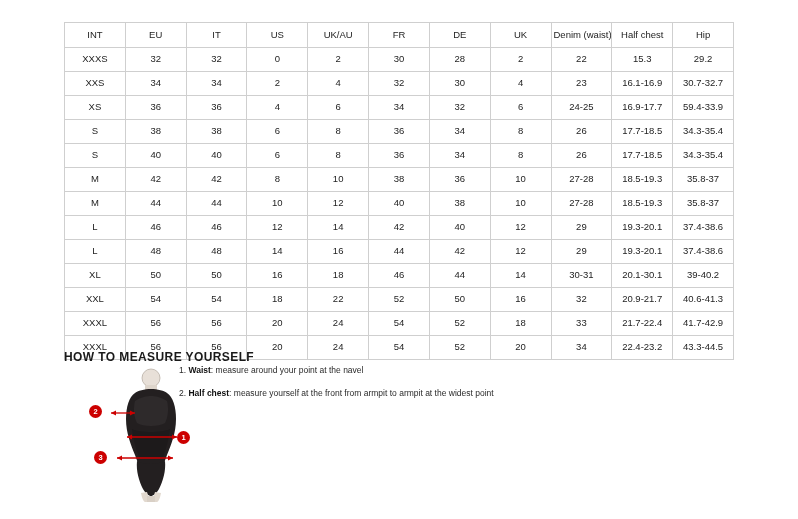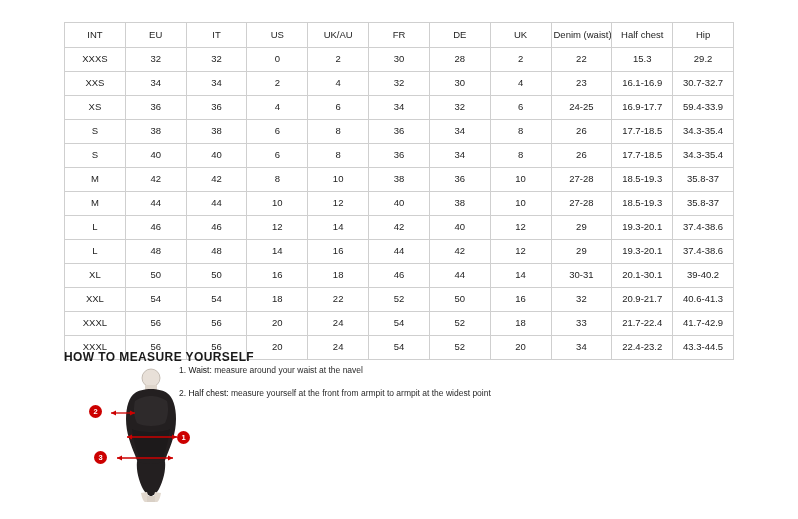--- a/index.html
+++ b/index.html
@@ -82,21 +82,21 @@
     top: 3px;
     width: 540px;
   }
   .note {
     font-size: 8.5px;
     color: #2a2a2a;
     margin-bottom: 13px;
     line-height: 1.2;
   }
   .note b {
-    font-weight: normal;
+    font-weight: bold;
     color: #111;
   }
 
   
   .badge {
     position: absolute;
     width: 13px;
     height: 13px;
     border-radius: 50%;
     background: #cc0000;
@@ -356,21 +356,21 @@
       </svg>
 
       <div class="badge badge-1">1</div>
       <div class="badge badge-2">2</div>
       <div class="badge badge-3">3</div>
     </div>
 
     <div class="notes">
       <div class="note">
         <span>1.</span>
-        <b>Waist</b><span>: measure around your waist at the navel</span>
+        <b>Waist</b><span>: measure around your point at the navel</span>
       </div>
       <div class="note">
         <span>2.</span>
         <b>Half chest</b><span>: measure yourself at the front from armpit to armpit at the widest point</span>
       </div>
     </div>
   </div>
 
 </div>
 

